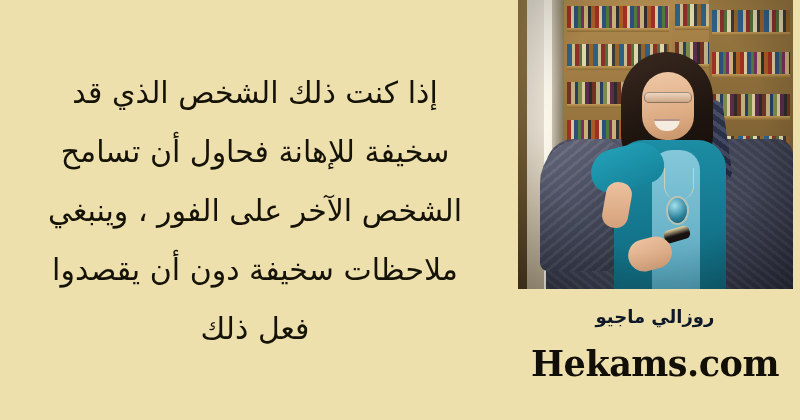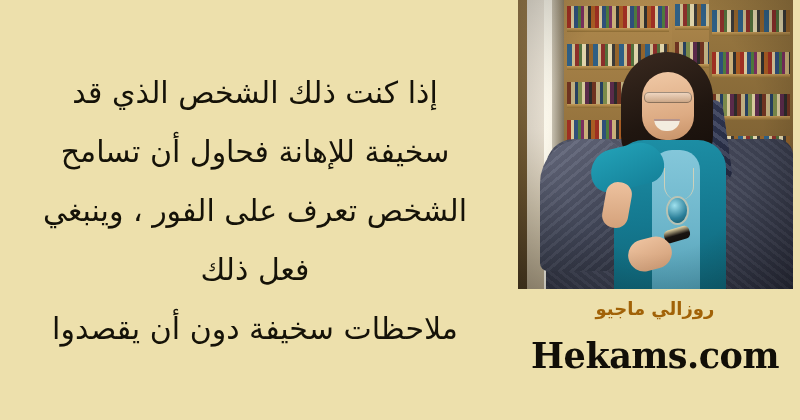--- a/index.html
+++ b/index.html
@@ -287,22 +287,23 @@
     left: 510px;
     top: 296px;
     width: 290px;
     text-align: center;
   }
   .author {
     direction: rtl;
     font-family: "DejaVu Sans", "Liberation Sans", sans-serif;
     font-size: 18px;
     font-weight: bold;
-    color: #a16207;
+    color: #0f172a;
     line-height: 26px;
+    margin-top: 8px;
   }
   .site {
     direction: ltr;
     font-family: "DejaVu Serif", "Liberation Serif", serif;
     font-size: 35px;
     font-weight: bold;
     color: #120f08;
     line-height: 44px;
     margin-top: 12px;
     letter-spacing: -0.5px;
@@ -310,23 +311,23 @@
 </style>
 </head>
 <body>
 
 <div class="card">
 
   <div class="quote-panel">
     <div class="quote-text">
       <span class="quote-line">إذا كنت ذلك الشخص الذي قد</span>
       <span class="quote-line">سخيفة للإهانة فحاول أن تسامح</span>
-      <span class="quote-line">الشخص تعرف على الفور ، وينبغي</span>
+      <span class="quote-line">الشخص الآخر على الفور ، وينبغي</span>
+      <span class="quote-line">ملاحظات سخيفة دون أن يقصدوا</span>
       <span class="quote-line">فعل ذلك</span>
-      <span class="quote-line">ملاحظات سخيفة دون أن يقصدوا</span>
     </div>
   </div>
 
   <div class="photo-panel">
     <div class="photo">
       <div class="room"></div>
 
       <div class="wall-left"></div>
       <div class="wall-left-glow"></div>
 

